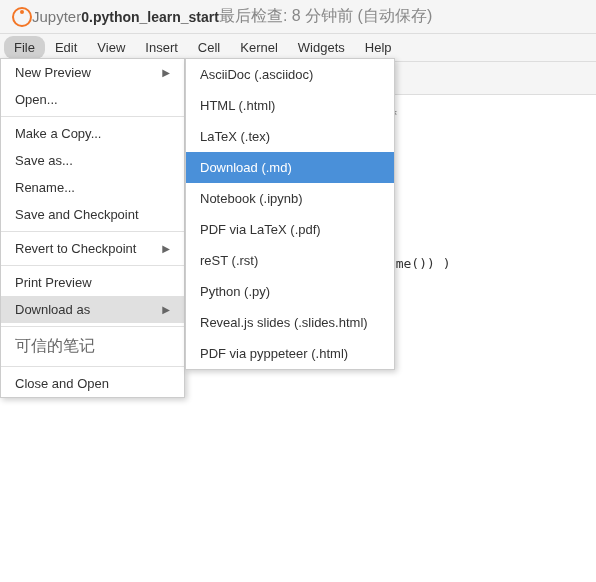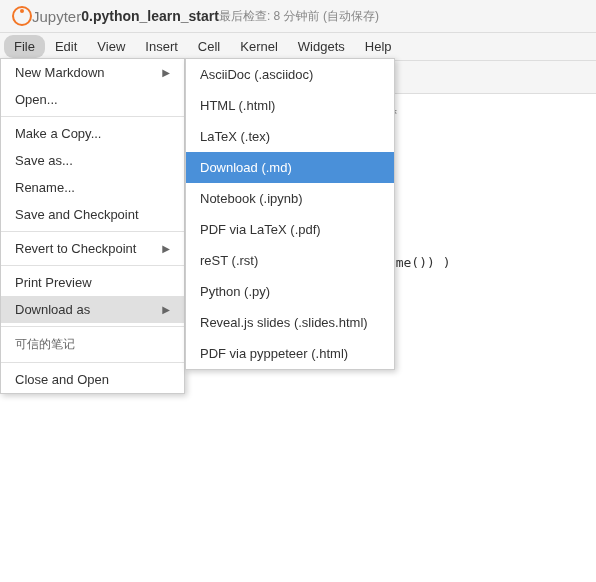--- a/index.html
+++ b/index.html
@@ -116,21 +116,21 @@
     }
     .dropdown-item.highlighted {
       background: #e0e0e0;
     }
     .dropdown-divider {
       height: 1px;
       background: #e0e0e0;
       margin: 3px 0;
     }
     .dropdown-arrow { color: #666; font-size: 10px; }
-    .dropdown-item.chinese-label { color: #666; font-size: 12px; cursor: default; }
+    .dropdown-item.chinese-label { color: #666; font-size: 16px; cursor: default; }
 
     
     #download-submenu {
       position: absolute;
       top: 58px;
       left: 185px;
       background: #fff;
       border: 1px solid #ccc;
       box-shadow: 2px 2px 6px rgba(0,0,0,0.2);
       width: 210px;
@@ -146,21 +146,21 @@
 </head>
 <body>
 
 <div id="titlebar">
   <svg width="20" height="20" viewBox="0 0 20 20">
     <circle cx="10" cy="10" r="9" fill="none" stroke="#f37626" stroke-width="2"></circle>
     <circle cx="10" cy="5" r="2" fill="#f37626"></circle>
   </svg>
   <span style="color:#777;font-size:15px;">Jupyter</span>
   <span style="font-size:14px;font-weight:bold;color:#333;">0.python_learn_start</span>
-  <span style="font-size:12px;color:#888;">最后检查: 8 分钟前  (自动保存)</span>
+  <span style="font-size:16px;color:#888;">最后检查: 8 分钟前  (自动保存)</span>
 </div>
 
 <div id="menubar">
   <div class="menu-item active">File</div>
   <div class="menu-item">Edit</div>
   <div class="menu-item">View</div>
   <div class="menu-item">Insert</div>
   <div class="menu-item">Cell</div>
   <div class="menu-item">Kernel</div>
   <div class="menu-item">Widgets</div>
@@ -208,21 +208,21 @@
   <div class="code-line">
     <span>localtime = time.asctime( time.localtime(time.time()) )</span>
   </div>
   <div class="code-line">
     <span>pr</span><span>int (</span><span style="color:#ba2121;">"本地时间为 ："</span><span>, localtime)</span>
   </div>
 </div>
 
 <div id="file-menu-dropdown">
   <div class="dropdown-item">
-    <span>New Markdown</span>
+    <span>New Preview</span>
     <span class="dropdown-arrow">▶</span>
   </div>
   <div class="dropdown-item">
     <span>Open...</span>
   </div>
   <div class="dropdown-divider"></div>
   <div class="dropdown-item">
     <span>Make a Copy...</span>
   </div>
   <div class="dropdown-item">

